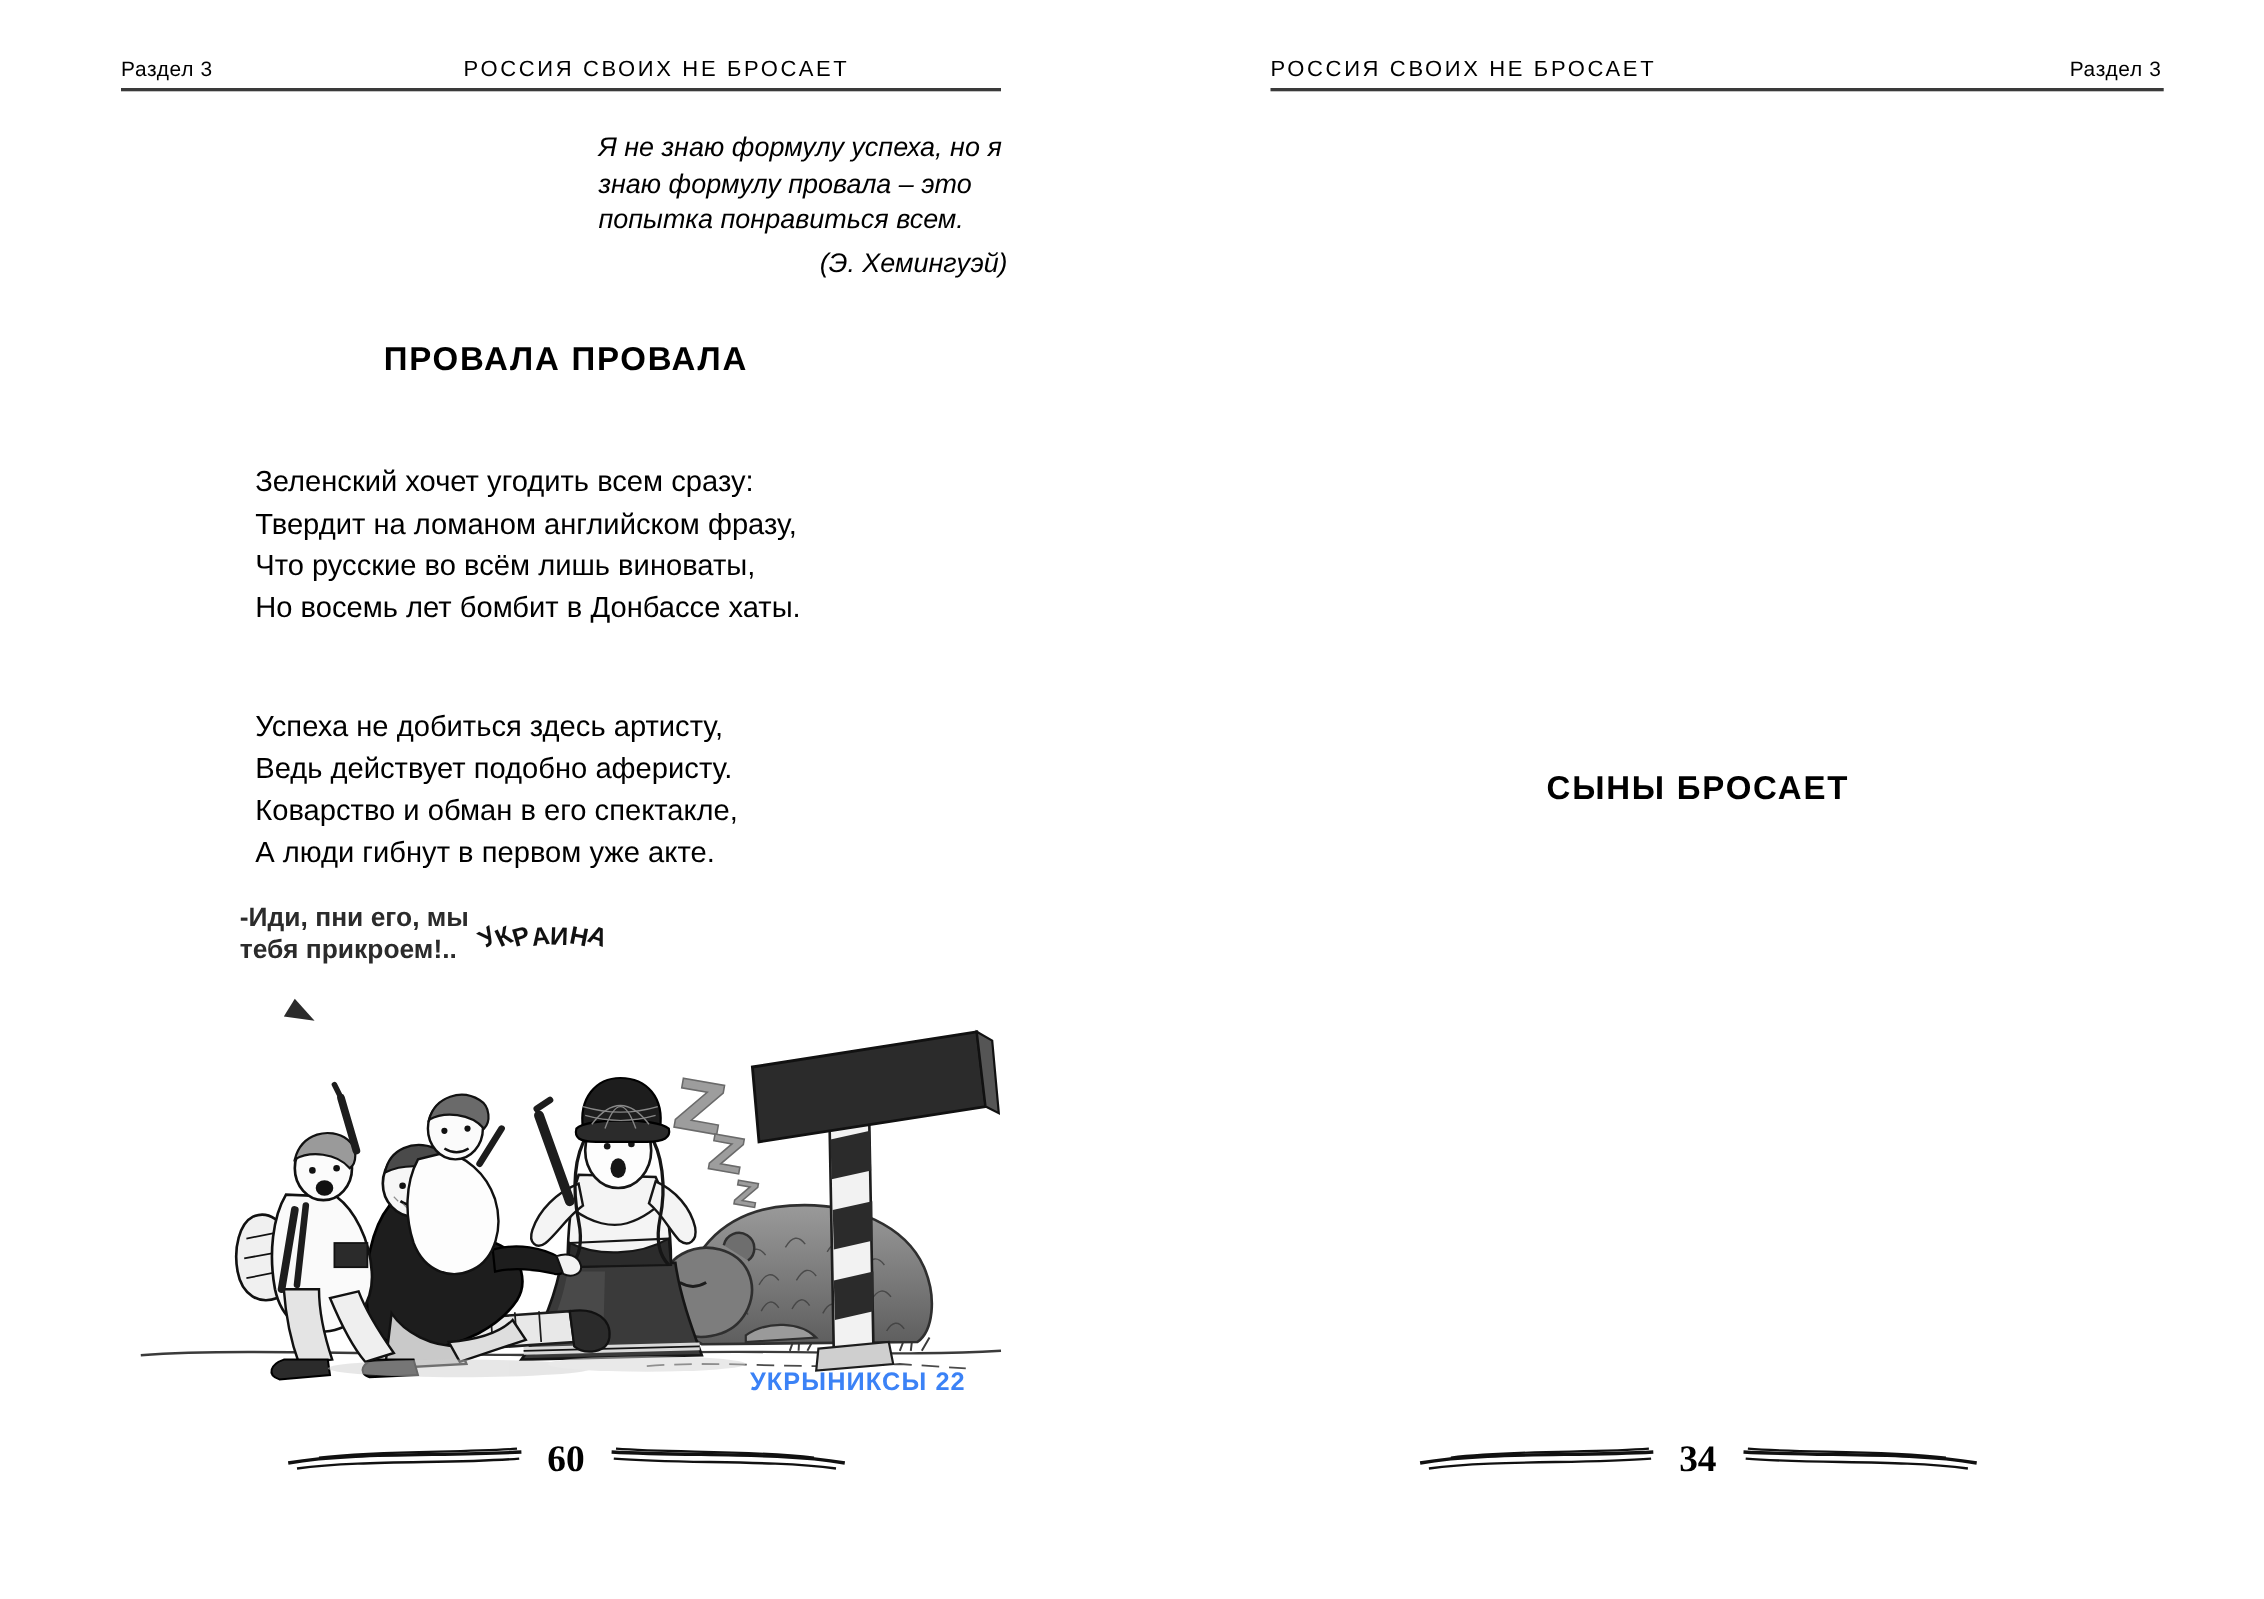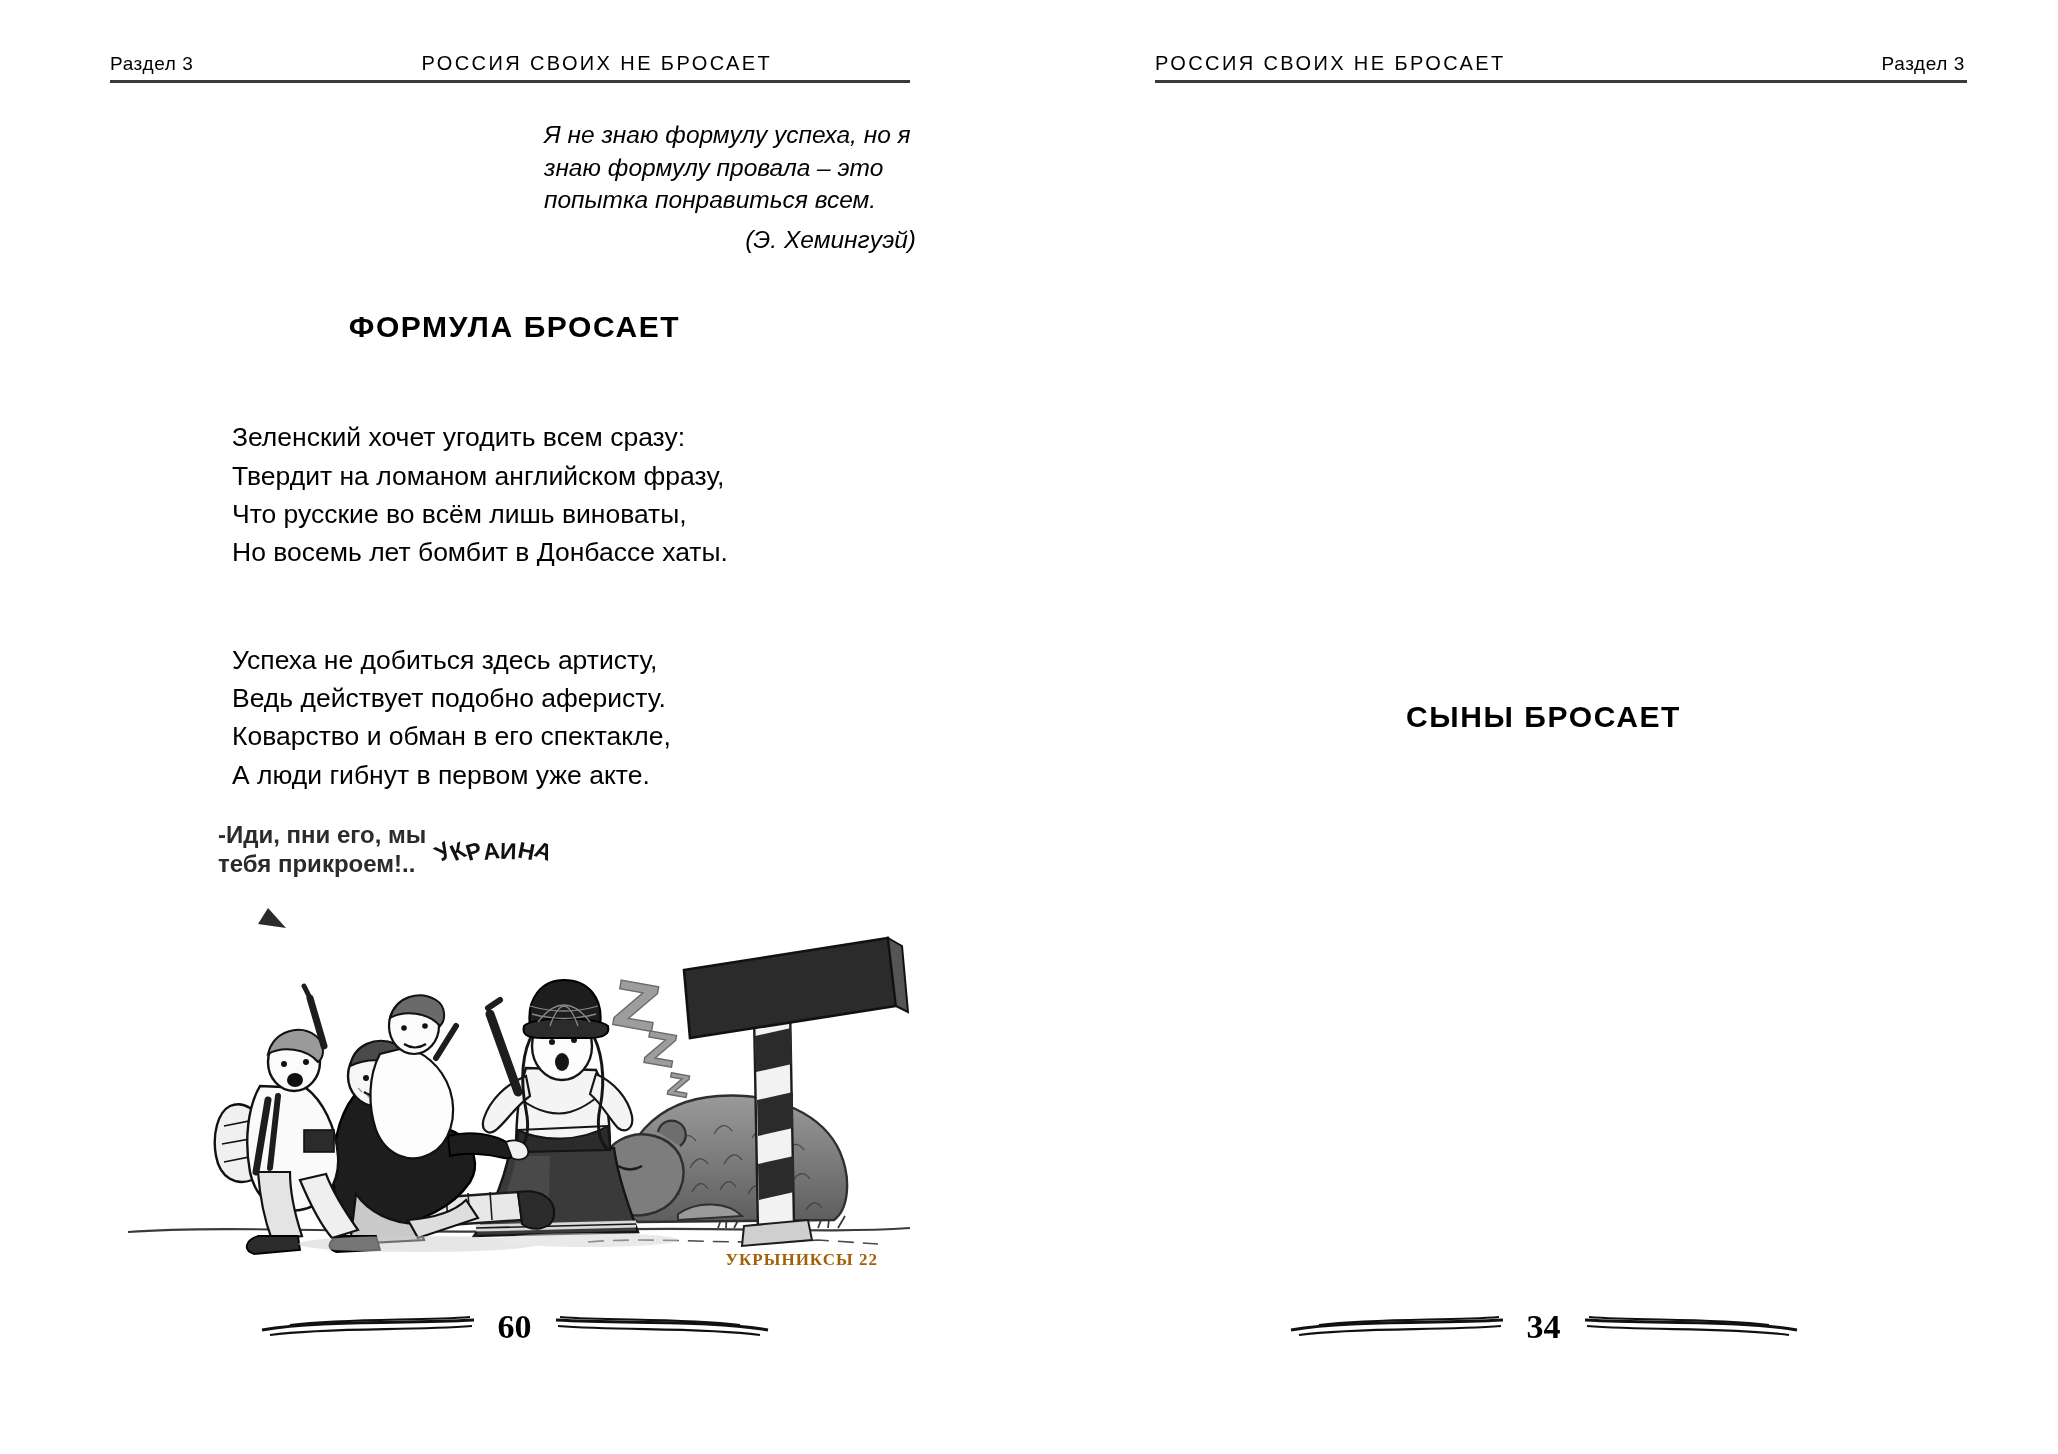--- a/index.html
+++ b/index.html
@@ -78,22 +78,22 @@
   }
   .cartoon svg{display:block;width:100%;height:100%;}
 
   .bubble-text{
     position:absolute;left:100px;top:20px;width:290px;
     font-weight:bold;font-size:24px;line-height:1.22;
     color:#2b2b2b;white-space:pre-line;
   }
   .sig{
     position:absolute;right:40px;bottom:20px;
-    font-size:17px;font-weight:bold;letter-spacing:1px;
-    color:#a16207;font-family:Liberation Serif, serif;
+    font-size:23px;font-weight:bold;letter-spacing:1px;
+    color:#3b82f6;font-family:Liberation Sans, sans-serif;
   }
   .ukraina-label{
     position:absolute;left:318px;top:38px;
     font-weight:bold;font-size:23px;color:#111;
     letter-spacing:1px;
   }
   .ukraina-label span{display:inline-block;}
   .nato-label{
     position:absolute;left:400px;top:100px;
     font-weight:bold;font-size:19px;color:#fff;
@@ -129,21 +129,21 @@
         <span class="rh-section">Раздел 3</span>
         <span class="rh-title">РОССИЯ СВОИХ НЕ БРОСАЕТ</span>
       </div>
       <div class="rule rule-left"></div>
 
       <div class="epigraph">Я не знаю формулу успеха, но
 я знаю формулу провала – это
 попытка понравиться всем.</div>
       <div class="epigraph-src">(Э. Хемингуэй)</div>
 
-      <div class="poem-title" id="title-formula">ФОРМУЛА БРОСАЕТ</div>
+      <div class="poem-title" id="title-formula">ПРОВАЛА ПРОВАЛА</div>
 
       <div class="verse" id="verse-left">
         <div class="stanza">Зеленский хочет угодить всем сразу:
 Твердит на ломаном английском фразу,
 Что русские во всём лишь виноваты,
 Но восемь лет бомбит в Донбассе хаты.</div>
         <div class="stanza">Успеха не добиться здесь артисту,
 Ведь действует подобно аферисту.
 Коварство и обман в его спектакле,
 А люди гибнут в первом уже акте.</div>

